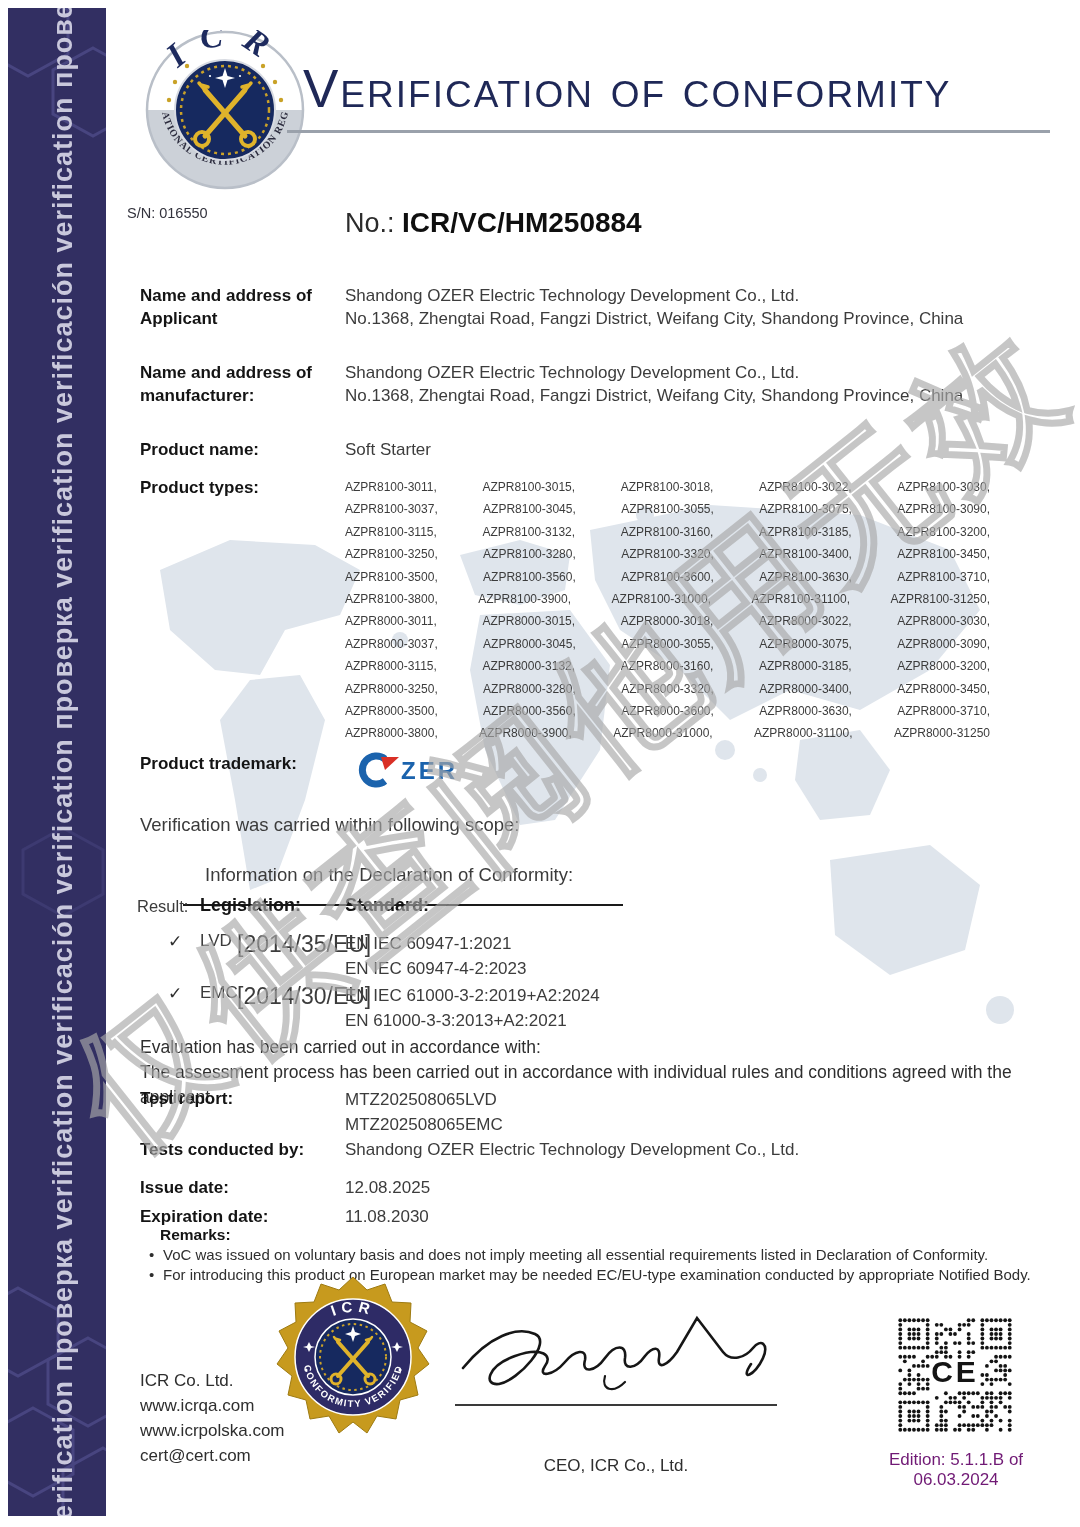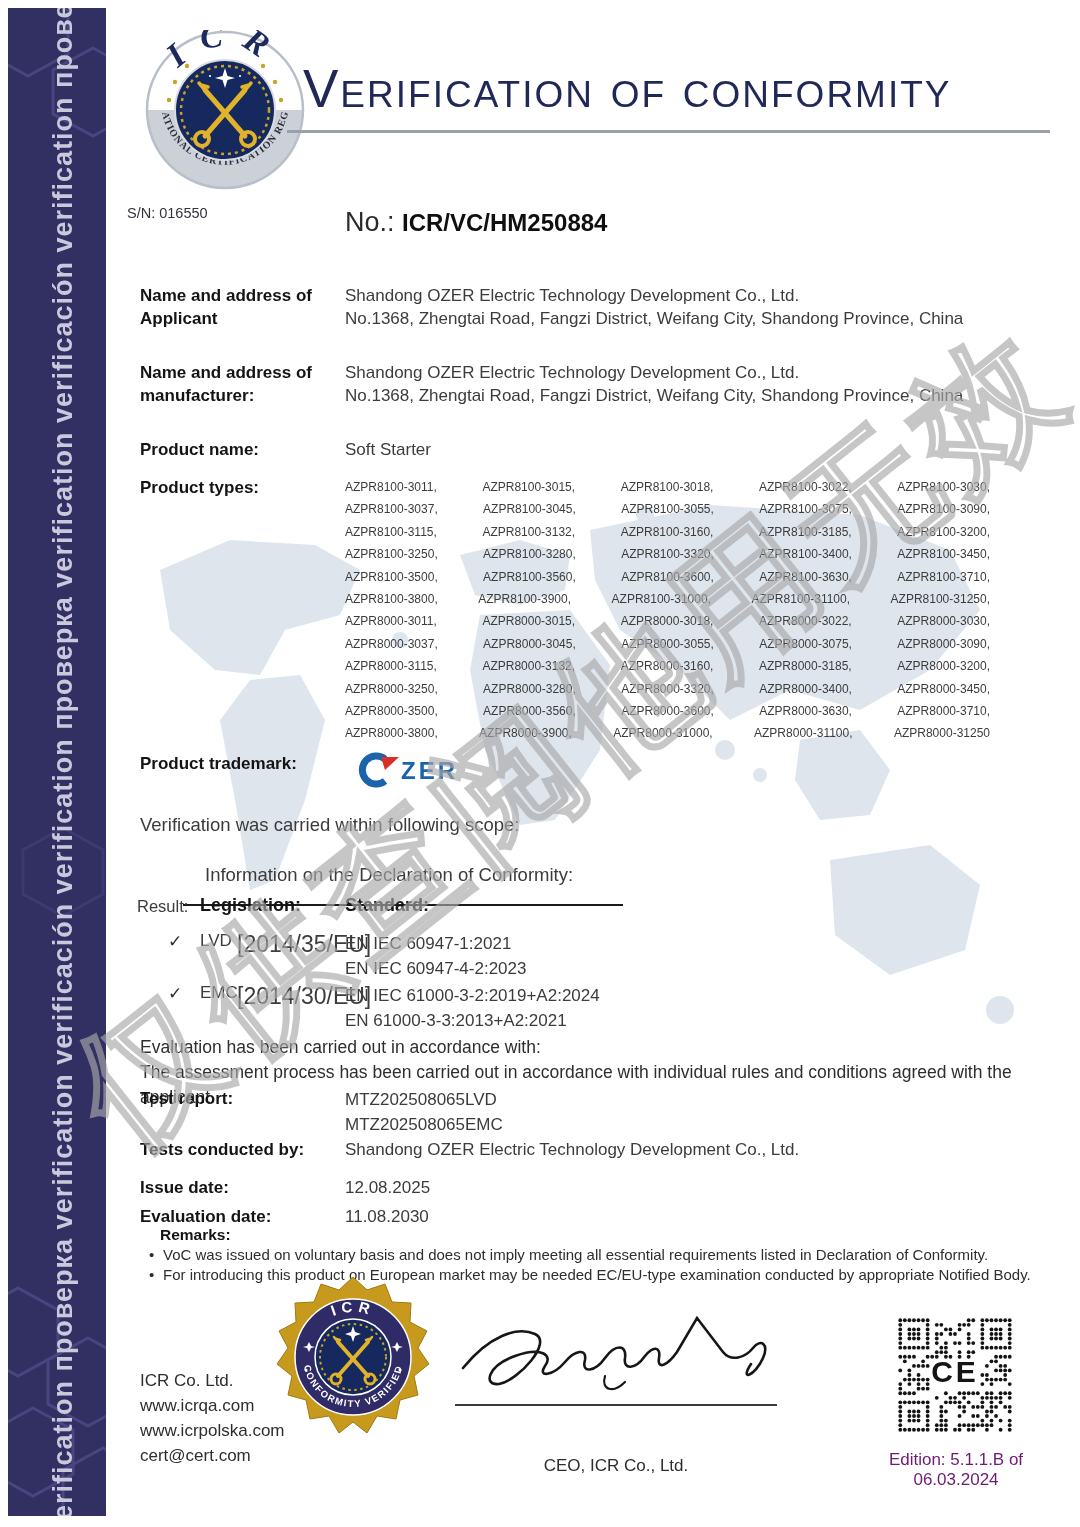--- a/index.html
+++ b/index.html
@@ -13,21 +13,21 @@
          font-size:27px;font-weight:600;letter-spacing:1px;color:#c9c8dc;}
   
   .map{position:absolute;left:100px;top:420px;z-index:0;}
   
   .seal{position:absolute;left:145px;top:30px;z-index:2;}
   .title{position:absolute;left:303px;top:58px;width:760px;z-index:2;
          font-variant:small-caps;font-size:53px;letter-spacing:2px;color:#1f2857;}
   .title-rule{position:absolute;left:287px;top:130px;width:763px;height:3px;background:#9aa1ab;z-index:2;}
   .sn{position:absolute;left:127px;top:205px;font-size:14.5px;color:#33333d;z-index:2;}
   .certno{position:absolute;left:345px;top:207px;z-index:2;font-size:27px;color:#2b2b2b;}
-  .certno b{font-size:24px;color:#0f0f0f;}
+  .certno b{font-size:28px;color:#0f0f0f;}
   
   .lbl{position:absolute;left:140px;width:200px;font-weight:bold;color:#141414;font-size:17px;line-height:23px;z-index:2;}
   .val{position:absolute;left:345px;width:660px;color:#3c3c3c;font-size:17px;line-height:23px;z-index:2;}
   .types .tline{font-size:12px;line-height:22.4px;text-align:justify;text-align-last:justify;width:645px;}
   
   .tm-box{position:absolute;left:345px;top:744px;width:132px;height:52px;background:#fff;z-index:2;
           display:flex;align-items:center;justify-content:center;}
   
   .scope{position:absolute;left:140px;top:814px;font-size:18.5px;color:#3b3b3b;z-index:2;}
   .doc-head{position:absolute;left:183px;top:864px;width:440px;padding:0 0 18px 22px;box-sizing:border-box;
@@ -220,21 +220,21 @@
   <div class="lbl" style="top:1087px">Test report:</div>
   <div class="val" style="top:1087px;line-height:25px">
     <div>MTZ202508065LVD</div>
       <div>MTZ202508065EMC</div>
   </div>
   <div class="lbl" style="top:1138px">Tests conducted by:</div>
   <div class="val" style="top:1138px">Shandong OZER Electric Technology Development Co., Ltd.</div>
 
   <div class="lbl" style="top:1176px">Issue date:</div>
   <div class="val" style="top:1176px">12.08.2025</div>
-  <div class="lbl" style="top:1205px">Evaluation date:</div>
+  <div class="lbl" style="top:1205px">Expiration date:</div>
   <div class="val" style="top:1205px">11.08.2030</div>
 
   <div class="remarks-lbl">Remarks:</div>
   <div class="bullet" style="top:1246px">VoC was issued on voluntary basis and does not imply meeting all essential requirements listed in Declaration of Conformity.</div>
   <div class="bullet" style="top:1266px">For introducing this product on European market may be needed EC/EU-type examination conducted by appropriate Notified Body.</div>
 
   <svg class="badge" width="162" height="162" viewBox="0 0 162 162">
     <g id="burst" fill="#c79a1e" stroke="#9e7b12" stroke-width="1">
       <polygon points="81,1 95,14 113,8 120,26 139,27 138,46 155,55 146,72 157,88 142,100 146,119 128,124 124,143 105,140 95,157 81,146 67,157 57,140 38,143 34,124 16,119 20,100 5,88 16,72 7,55 24,46 23,27 42,26 49,8 67,14"></polygon>
     </g>

